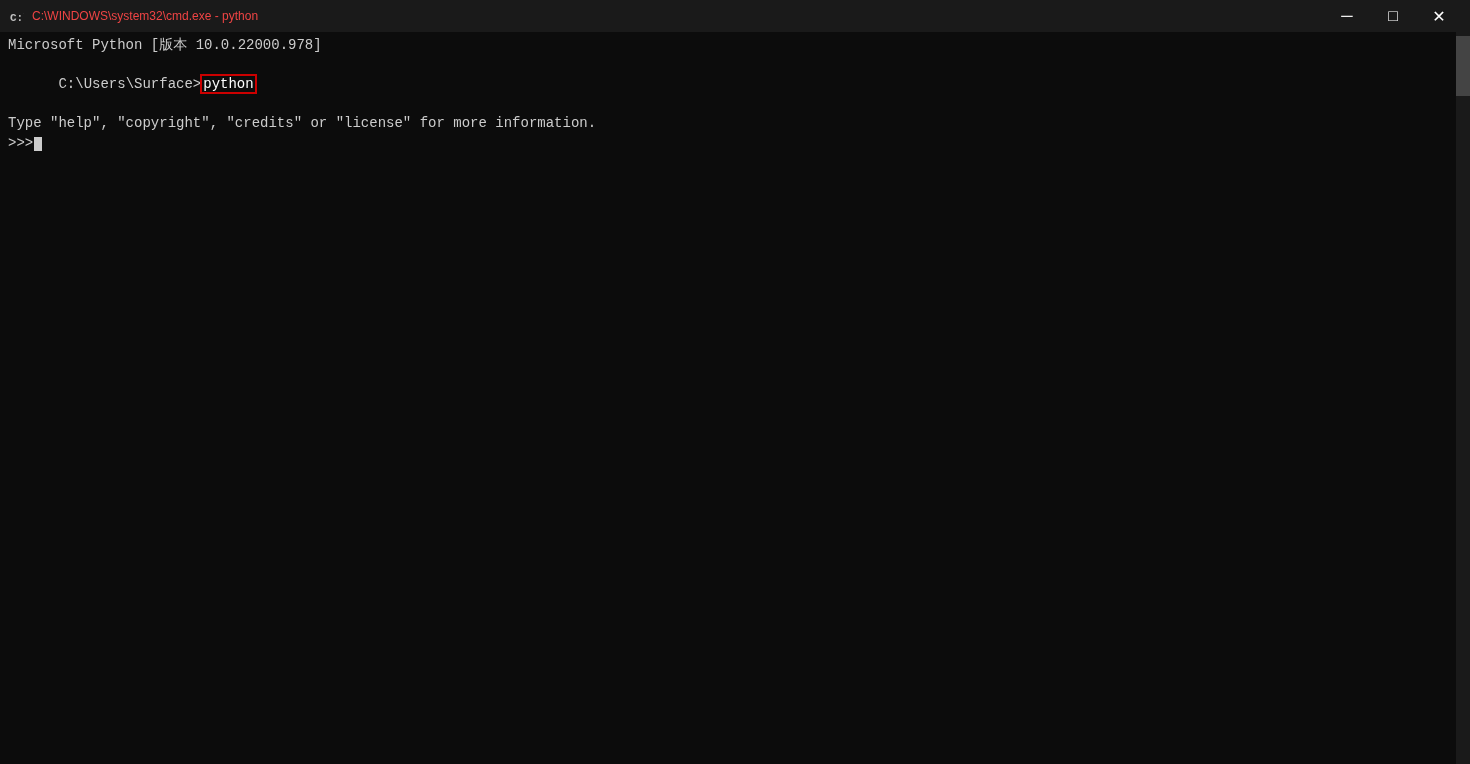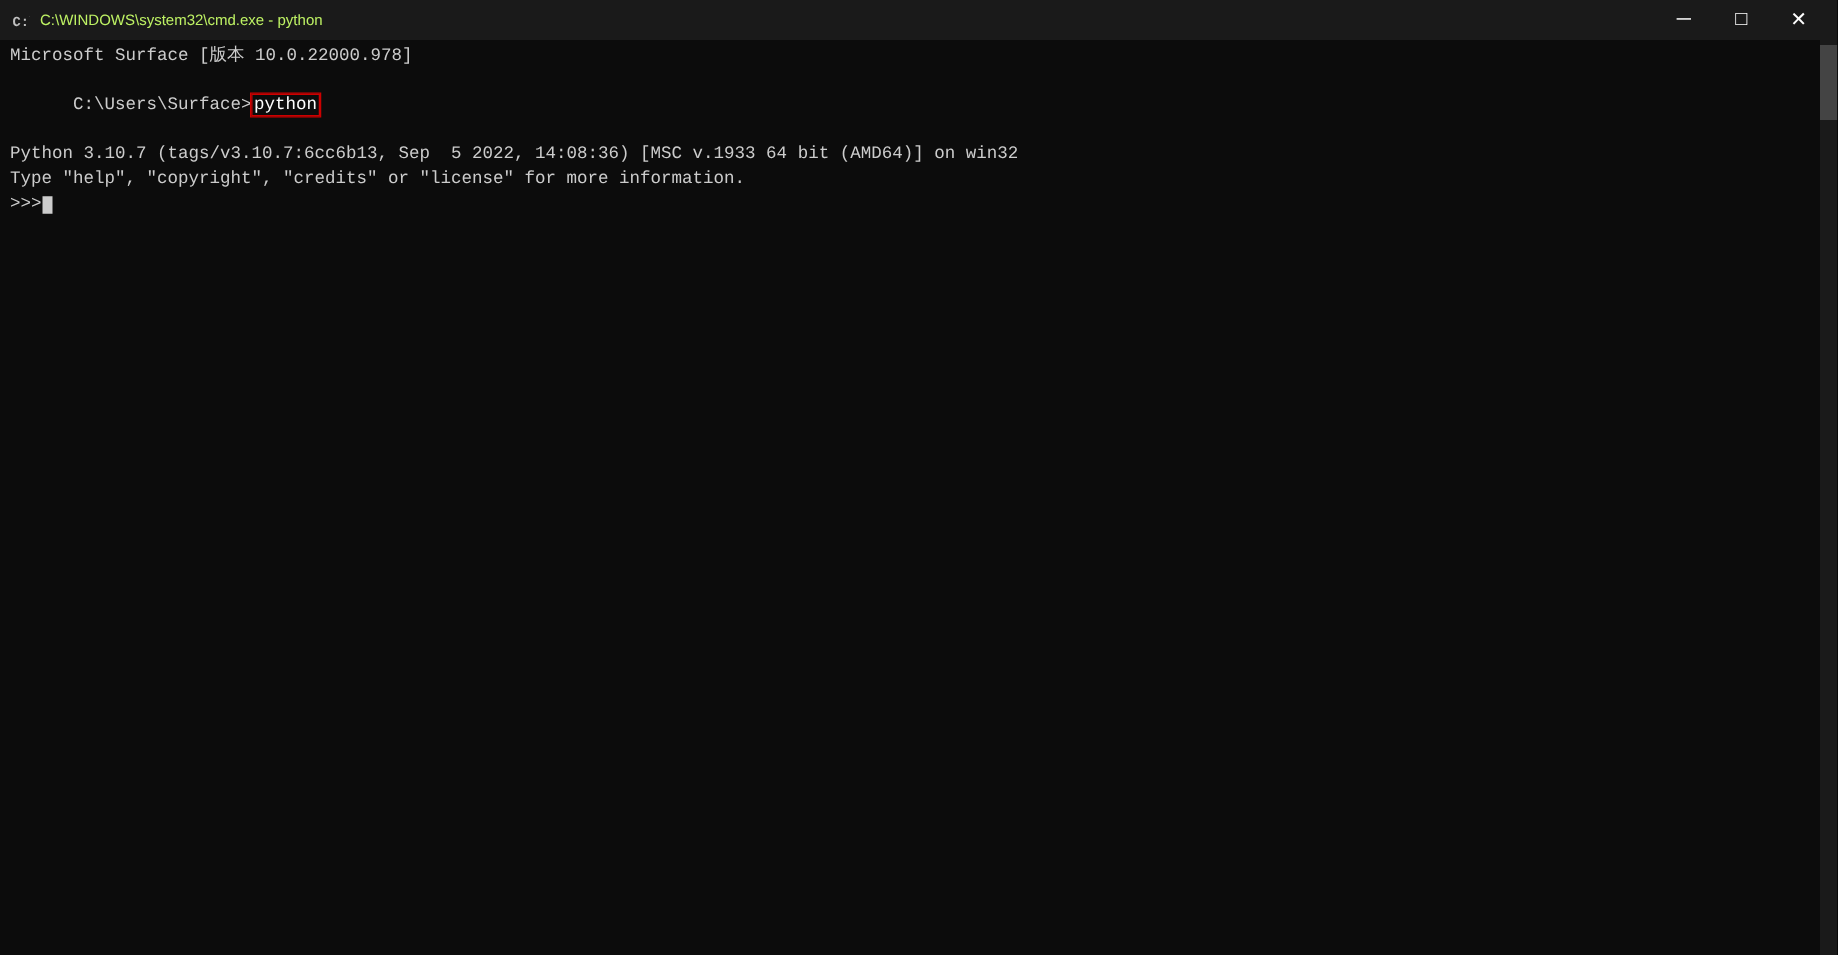--- a/index.html
+++ b/index.html
@@ -48,21 +48,21 @@
       display: flex;
       align-items: center;
       justify-content: center;
       font-size: 10px;
       color: #000;
       font-weight: bold;
       flex-shrink: 0;
     }
 
     .title-bar-text {
-      color: #bef264;
+      color: #ef4444;
       font-size: 12px;
       font-family: 'Segoe UI', sans-serif;
     }
 
     .title-bar-controls {
       display: flex;
       align-items: center;
       gap: 0;
     }
 
@@ -139,25 +139,24 @@
       <span class="title-bar-text">C:\WINDOWS\system32\cmd.exe - python</span>
     </div>
     <div class="title-bar-controls">
       <button class="title-btn">─</button>
       <button class="title-btn">□</button>
       <button class="title-btn close">✕</button>
     </div>
   </div>
 
   <div class="console-body">
-    <span class="line">Microsoft Surface [版本 10.0.22000.978]</span>
+    <span class="line">Microsoft Python [版本 10.0.22000.978]</span>
     <span class="line">
       <span>C:\Users\Surface&gt;</span><span class="python-highlight">python</span>
     </span>
-    <span class="line">Python 3.10.7 (tags/v3.10.7:6cc6b13, Sep  5 2022, 14:08:36) [MSC v.1933 64 bit (AMD64)] on win32</span>
     <span class="line">Type "help", "copyright", "credits" or "license" for more information.</span>
     <span class="line"><span>&gt;&gt;&gt;</span><span style="display:inline-block;width:8px;height:14px;background:#cccccc;margin-left:1px;vertical-align:text-bottom;"></span></span>
 
     <div class="scrollbar">
       <div class="scrollbar-thumb"></div>
     </div>
   </div>
 
 </div>
 

